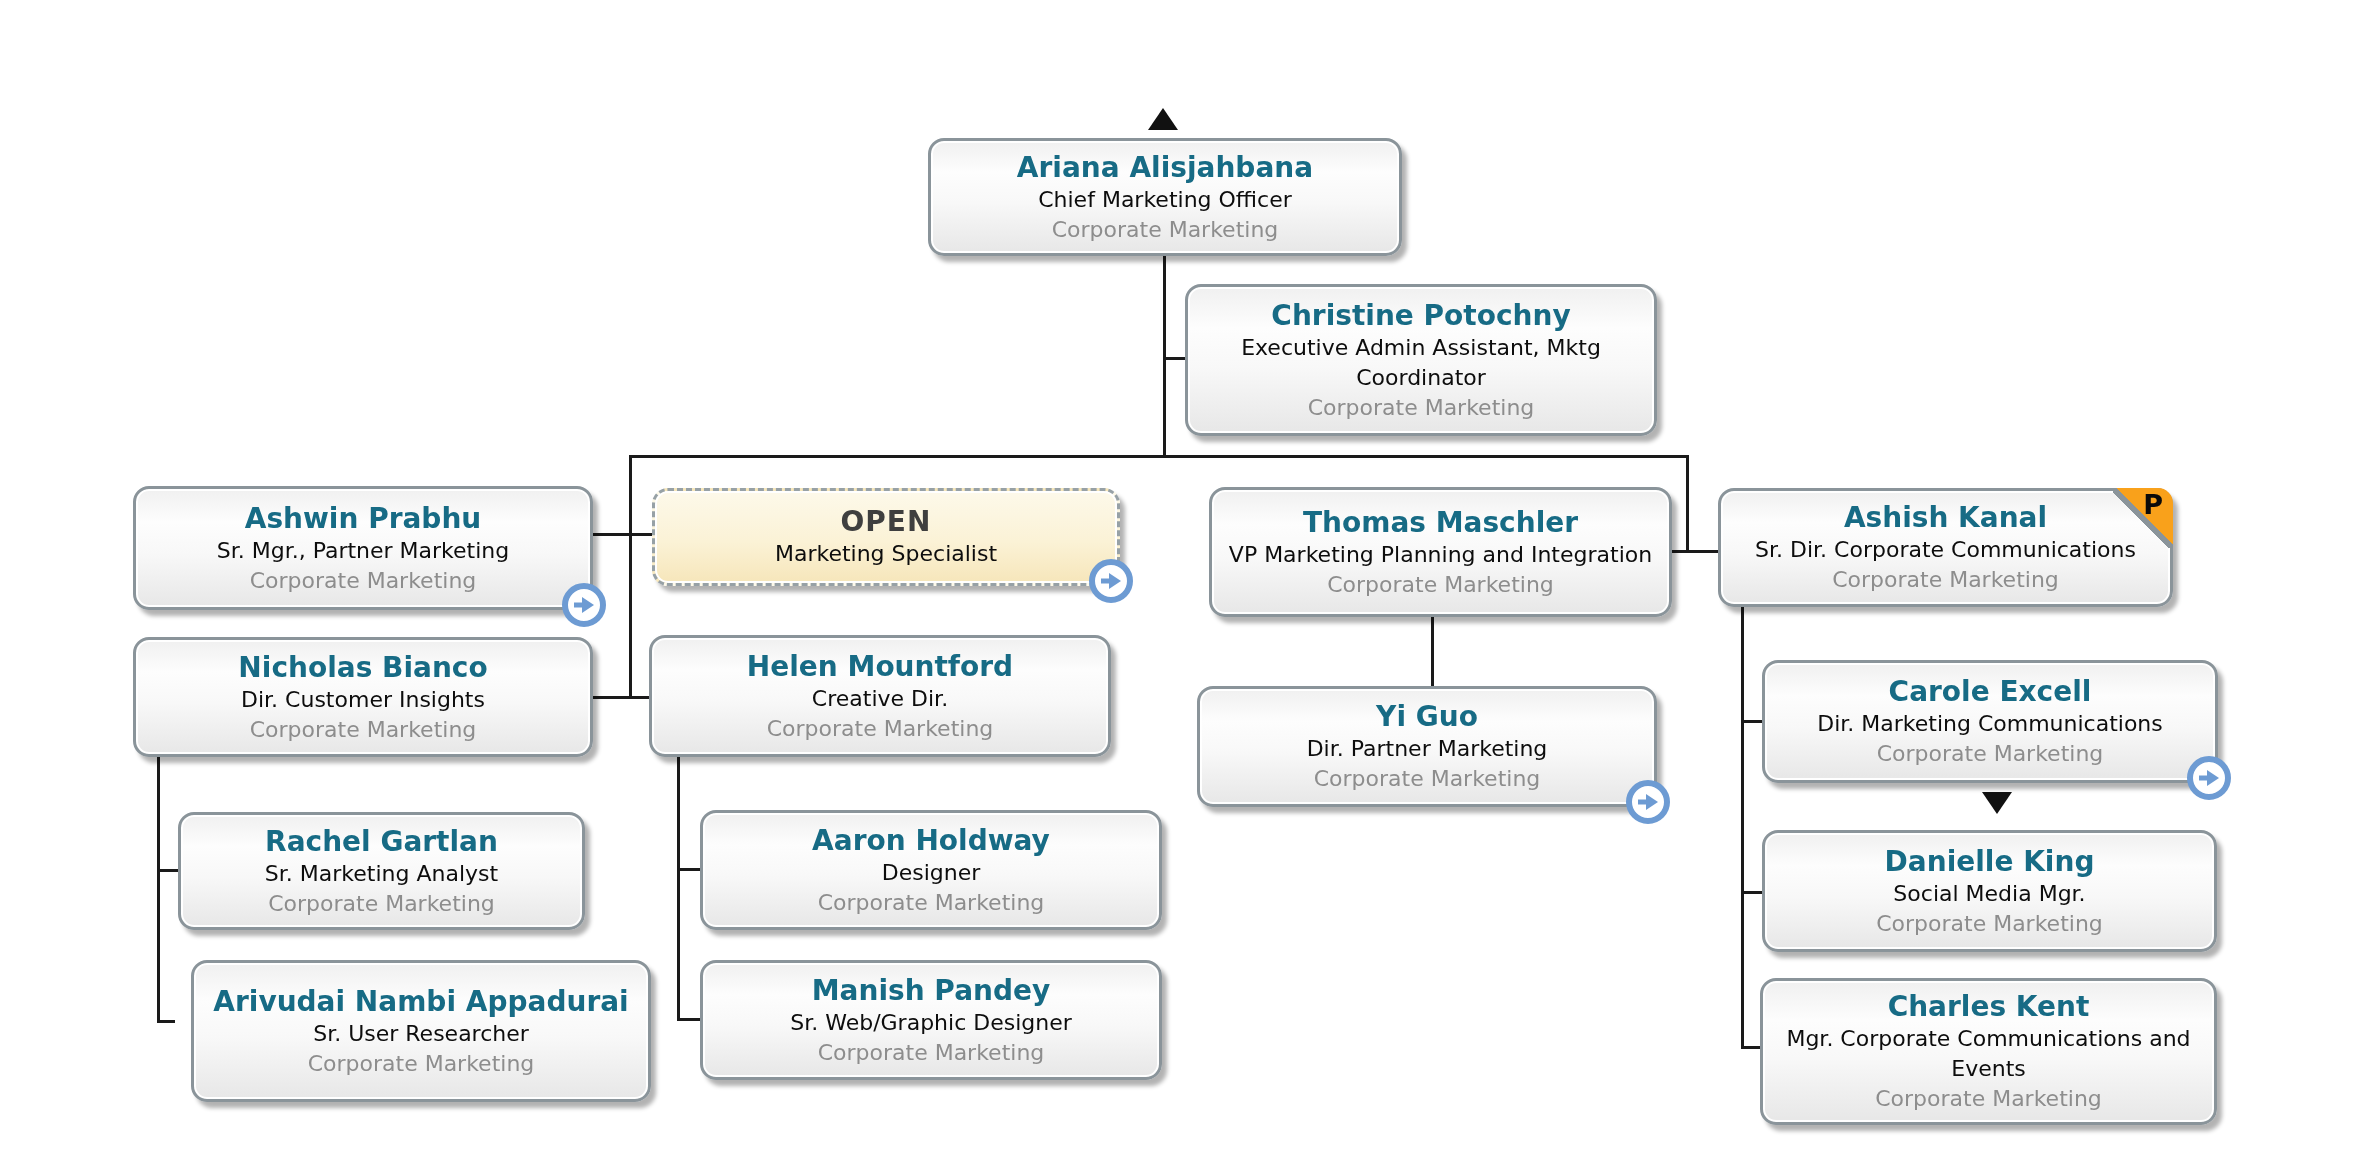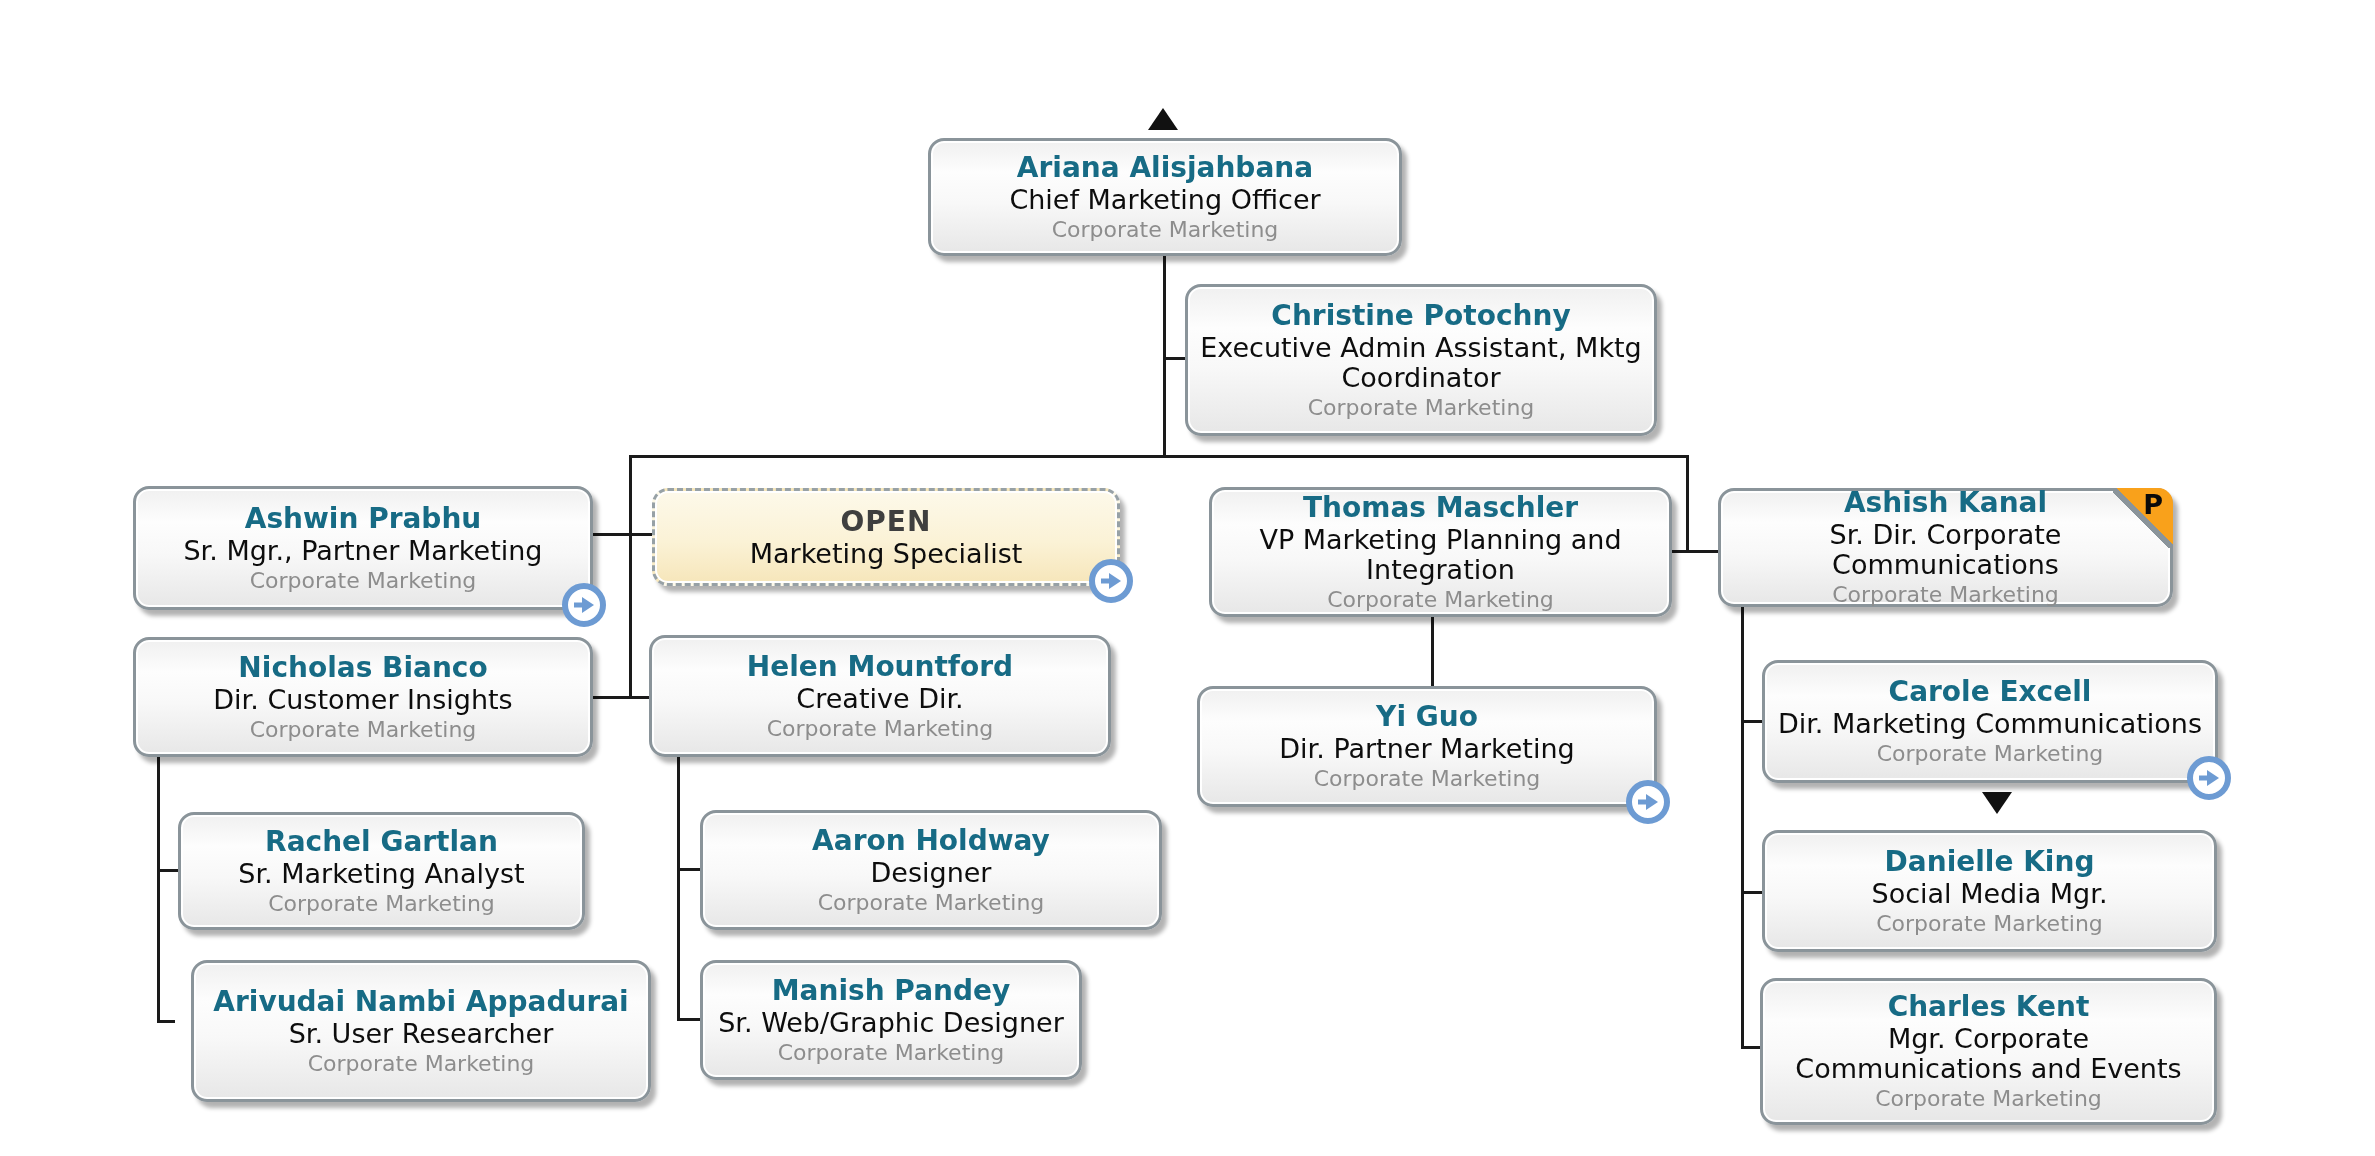--- a/index.html
+++ b/index.html
@@ -23,21 +23,21 @@
   .line{position:absolute;background:var(--line-color);}
   .card{
     position:absolute;box-sizing:border-box;
     border:3px solid var(--card-border);border-radius:16px;
     background:linear-gradient(180deg,#f0f0f0 0%,#fdfdfd 28%,#f8f8f8 55%,#e7e7e7 100%);
     box-shadow:5px 6px 4px rgba(0,0,0,0.30), inset 0 0 0 2px #ffffff;
     display:flex;flex-direction:column;align-items:center;justify-content:center;
     text-align:center;padding:0 10px;
   }
   .card .name{font-weight:bold;font-size:28px;line-height:34px;color:var(--name-color);}
-  .card .title{font-size:27px;line-height:30px;color:var(--title-color);}
+  .card .title{font-size:22px;line-height:30px;color:var(--title-color);}
   .card .dept{font-size:22px;line-height:29px;color:var(--dept-color);}
   .card.open{
     border-style:dashed;border-color:#97a1a6;
     background:linear-gradient(180deg,#fdf9ea 0%,#fbf2d6 55%,#f6e6ba 100%);
   }
   .card.open .name{color:var(--open-name-color);letter-spacing:1px;}
   .arrow-badge{
     position:absolute;right:-16px;bottom:-20px;width:32px;height:32px;
     background:#ffffff;border:6px solid var(--arrow-color);border-radius:50%;
     display:flex;align-items:center;justify-content:center;z-index:3;
@@ -140,21 +140,21 @@
       <div class="card" style="left: 191px; top: 960px; width: 460px; height: 142px;">
         <div class="name">Arivudai Nambi Appadurai</div>
         <div class="title">Sr. User Researcher</div>
         <div class="dept">Corporate Marketing</div>
       </div>
       <div class="card" style="left: 700px; top: 810px; width: 462px; height: 120px;">
         <div class="name">Aaron Holdway</div>
         <div class="title">Designer</div>
         <div class="dept">Corporate Marketing</div>
       </div>
-      <div class="card" style="left: 700px; top: 960px; width: 382px; height: 120px;">
+      <div class="card" style="left: 700px; top: 960px; width: 462px; height: 120px;">
         <div class="name">Manish Pandey</div>
         <div class="title">Sr. Web/Graphic Designer</div>
         <div class="dept">Corporate Marketing</div>
       </div>
       <div class="card" style="left: 1197px; top: 686px; width: 460px; height: 121px;">
         <div class="name">Yi Guo</div>
         <div class="title">Dir. Partner Marketing</div>
         <div class="dept">Corporate Marketing</div>
         <div class="arrow-badge">
           <svg width="24" height="24" viewBox="0 0 24 24">

